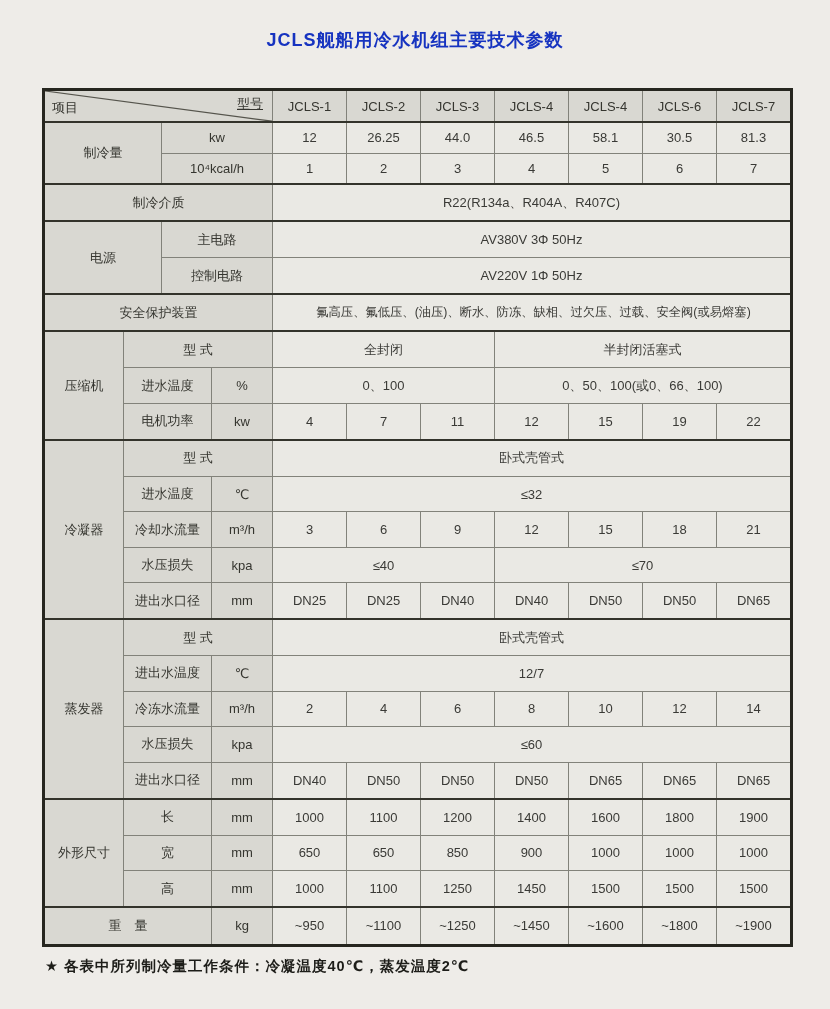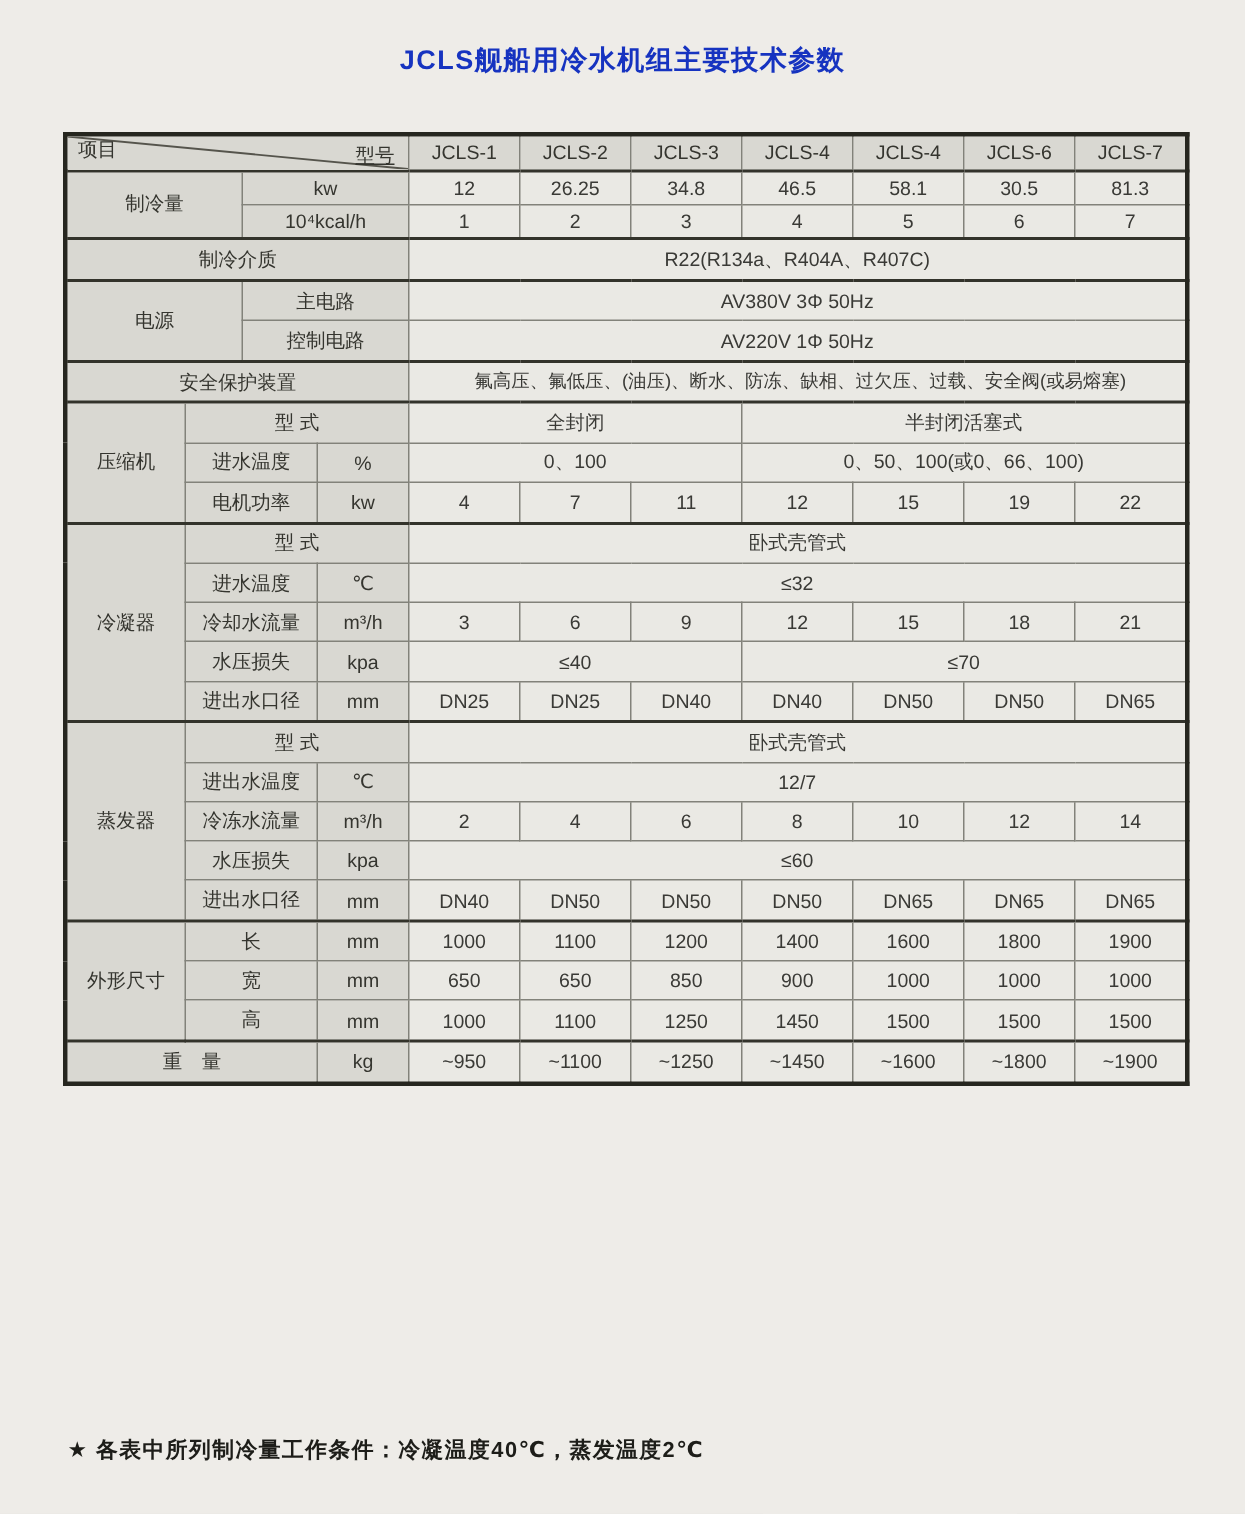--- a/index.html
+++ b/index.html
@@ -10,21 +10,21 @@
     position:relative;
   }
   .page { position:relative; width:830px; height:1009px; overflow:hidden;border-radius:24px; }
   .title {
     position:absolute; top:28px; left:0; width:100%;
     text-align:center; font-size:18px; font-weight:bold;
     color:#1633c0; letter-spacing:1px;
   }
   table.spec {
     position:absolute; left:42px; top:88px;
-    width:749px; height:636px;
+    width:749px; height:859px;
     border-collapse:collapse; table-layout:fixed;
     border:3px solid #26261f;
     background:#eae9e4;
   }
   td {
     border:1px solid #82827a;
     text-align:center; vertical-align:middle;
     padding:0 2px; overflow:hidden;
     font-size:13px; color:#3a3a36;
   }
@@ -78,21 +78,21 @@
       <td class="hd">JCLS-4</td>
       <td class="hd">JCLS-6</td>
       <td class="hd">JCLS-7</td>
     </tr>
 
     <tr class="sec">
       <td class="hd" colspan="2" rowspan="2">制冷量</td>
       <td class="hd" colspan="2">kw</td>
       <td>12</td>
       <td>26.25</td>
-      <td>34.8</td>
+      <td>44.0</td>
       <td>46.5</td>
       <td>58.1</td>
       <td>30.5</td>
       <td>81.3</td>
     </tr>
     <tr>
       <td class="hd" colspan="2">10⁴kcal/h</td>
       <td>1</td>
       <td>2</td>
       <td>3</td>

